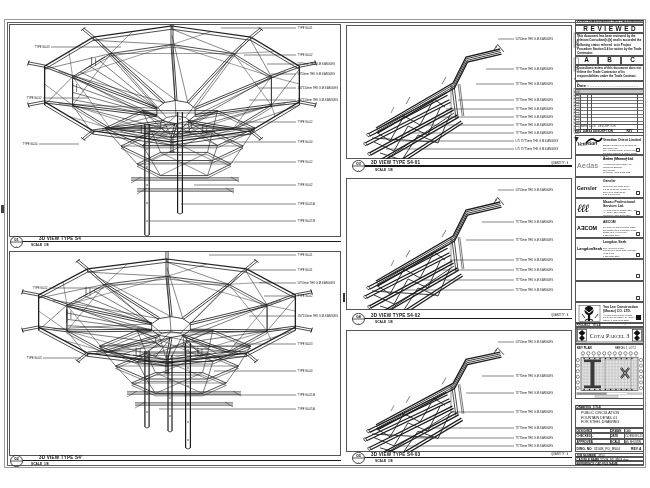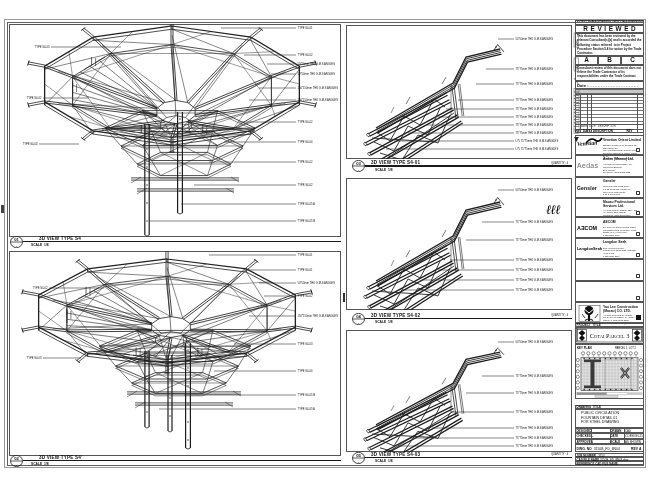--- a/index.html
+++ b/index.html
@@ -814,21 +814,21 @@
 <div class="box" style="left:575.0px;top:154.6px;width:69.0px;height:22.099999999999994px;"></div>
 <div class="tt" style="left:577.0px;top:161.6px;font-size:7px;color:#6a6a6a;letter-spacing:0.3px">Aedas</div>
 <div class="tt" style="left:603.0px;top:156.79999999999998px;width:38px;font-size:3.4px;font-weight:bold;white-space:normal;line-height:4px">Aedas (Macau) Ltd.</div>
 <div class="tt" style="left:603.0px;top:163.1px;width:38px;font-size:2.2px;color:#222;white-space:normal;line-height:2.7px">Avenida da Praia Grande 409,<br>China Law Building<br>21/F, Macau<br>Telephone: (853) 2833 1133</div>
 <div class="box" style="left:575.0px;top:176.7px;width:69.0px;height:20.900000000000006px;"></div>
 <div class="tt" style="left:577.0px;top:184.7px;font-size:5px;font-weight:bold;color:#000;letter-spacing:0.2px">Gensler</div>
 <div class="tt" style="left:603.0px;top:178.89999999999998px;width:38px;font-size:3.4px;font-weight:bold;white-space:normal;line-height:4px">Gensler</div>
 <div class="tt" style="left:603.0px;top:185.2px;width:38px;font-size:2.2px;color:#222;white-space:normal;line-height:2.7px">Roppongi Hills North Tower<br>6-2-31 Roppongi, Minato-ku,<br>Tokyo 106-0032 Japan<br>T 81 3 5413 8800</div>
 <div class="a" style="left:636.0px;top:191.1px;width:4px;height:4px;border:0.8px solid #333;border-radius:0.8px"></div>
 <div class="box" style="left:575.0px;top:197.6px;width:69.0px;height:19.700000000000017px;"></div>
-<div class="tt" style="left:546px;top:201.6px;font-family:'Liberation Serif',serif;font-style:italic;font-weight:normal;font-size:13px;color:#000;letter-spacing:-0.8px">ℓℓℓ</div>
+<div class="tt" style="left:577.0px;top:201.6px;font-family:'Liberation Serif',serif;font-style:italic;font-weight:normal;font-size:11px;color:#000;letter-spacing:-0.8px">ℓℓℓ</div>
 <div class="tt" style="left:603.0px;top:199.79999999999998px;width:38px;font-size:3.4px;font-weight:bold;white-space:normal;line-height:4px">Macau Professional Services Ltd.</div>
 <div class="tt" style="left:603.0px;top:208.6px;width:38px;font-size:2.2px;color:#222;white-space:normal;line-height:2.7px">Av. Comercial de Macau, 251A-301<br>AIA Tower, 20/F, Macau<br>Telephone: (853) 2870 5500</div>
 <div class="a" style="left:636.0px;top:210.8px;width:4px;height:4px;border:0.8px solid #333;border-radius:0.8px"></div>
 <div class="box" style="left:575.0px;top:217.3px;width:69.0px;height:20.899999999999977px;"></div>
 <div class="tt" style="left:577.0px;top:225.3px;font-size:5.4px;font-weight:bold;color:#000">AƎCOM</div>
 <div class="tt" style="left:603.0px;top:219.5px;width:38px;font-size:3.4px;font-weight:bold;white-space:normal;line-height:4px">AECOM</div>
 <div class="tt" style="left:603.0px;top:225.8px;width:38px;font-size:2.2px;color:#222;white-space:normal;line-height:2.7px">8/F Tower 2, Grand Central Plaza,<br>138 Shatin Rural Committee Road,<br>Shatin, N.T., Hong Kong<br>T 852 2317 7600</div>
 <div class="a" style="left:636.0px;top:231.7px;width:4px;height:4px;border:0.8px solid #333;border-radius:0.8px"></div>
 <div class="box" style="left:575.0px;top:238.2px;width:69.0px;height:21.0px;"></div>
 <div class="tt" style="left:577.0px;top:247.2px;font-size:3.8px;font-weight:bold;color:#000">LangdonSeah</div>

